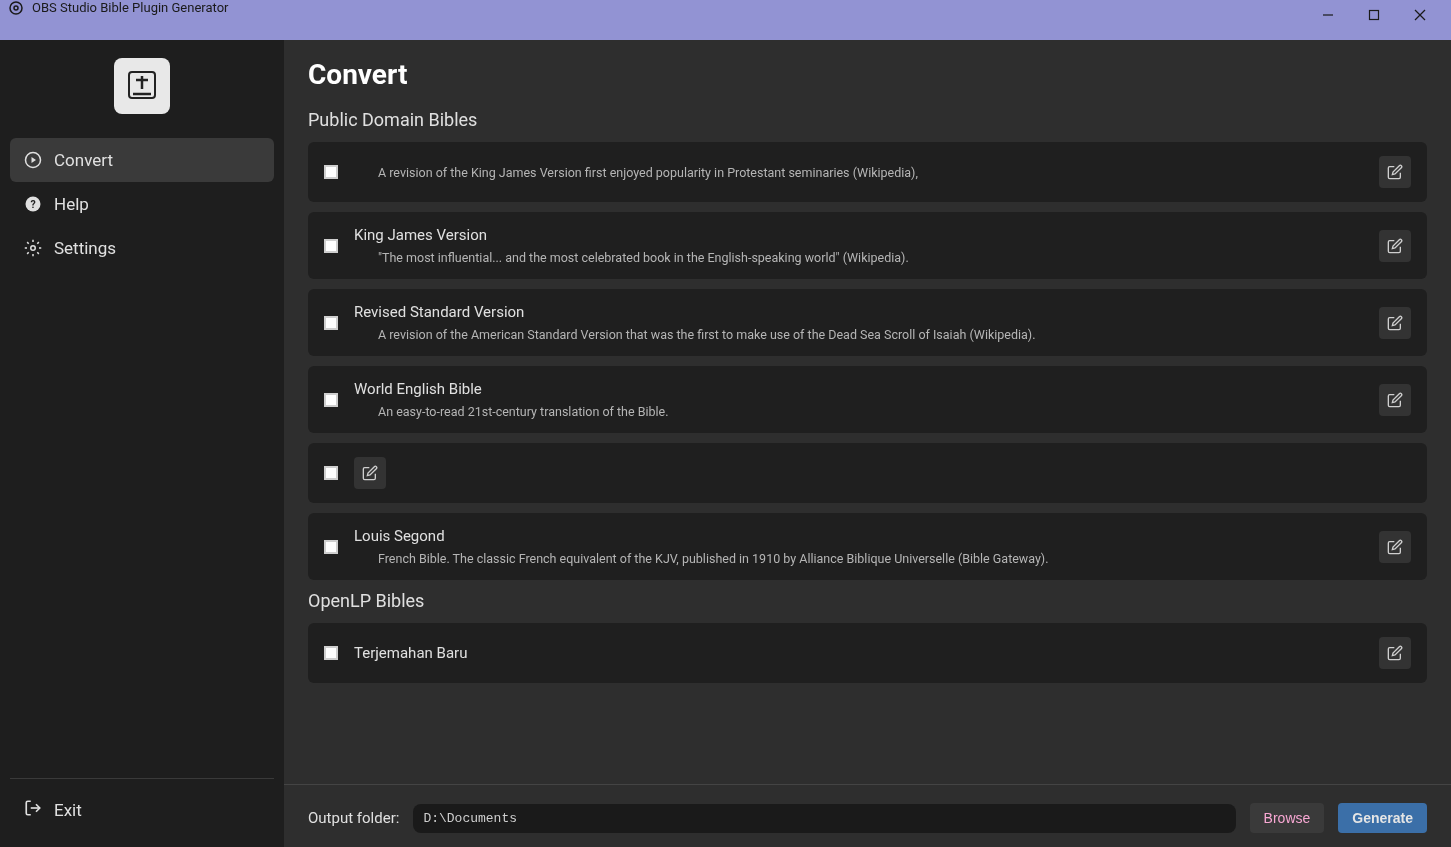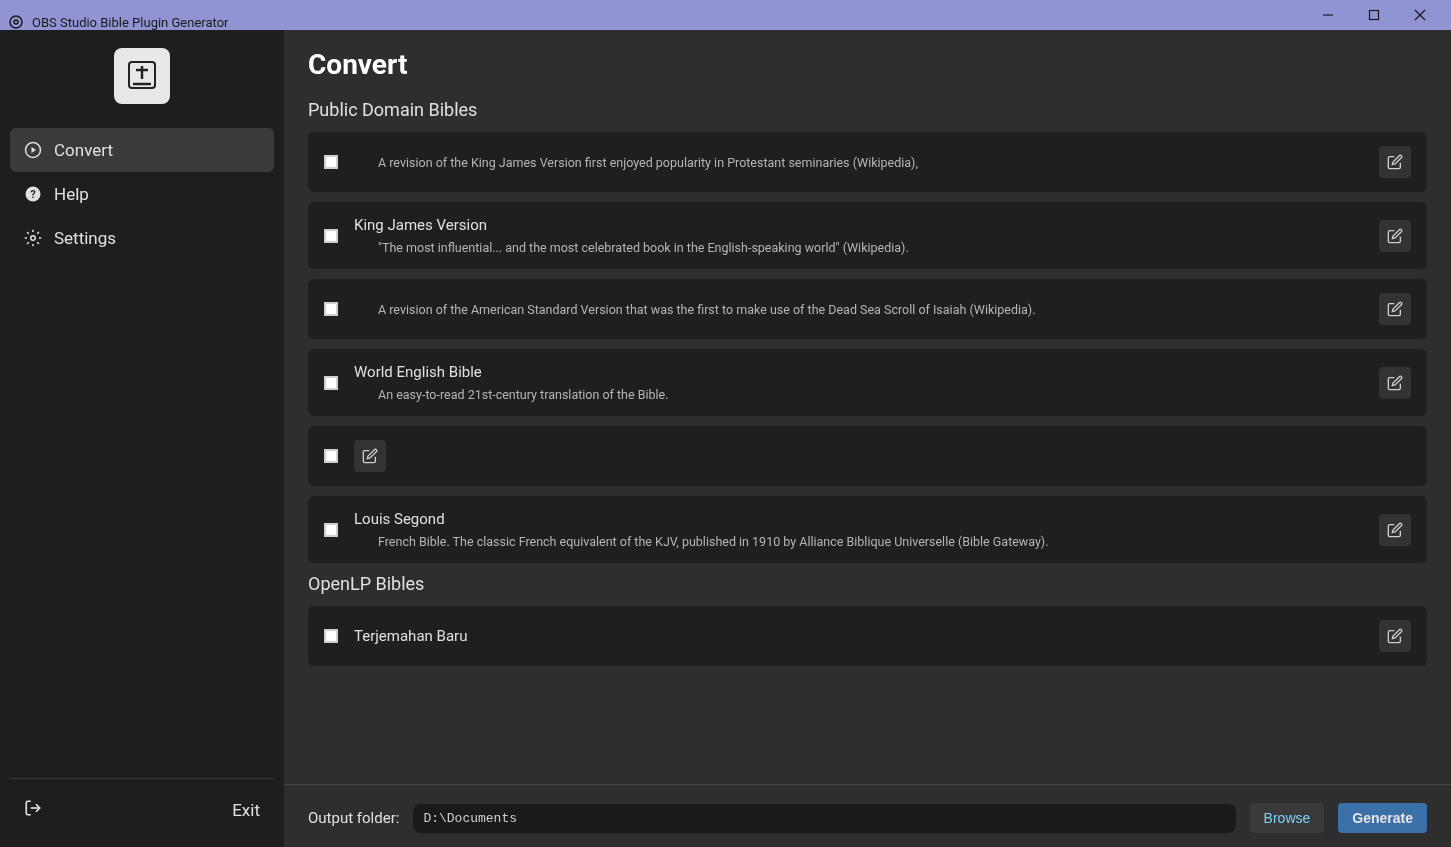--- a/index.html
+++ b/index.html
@@ -8,23 +8,23 @@
   background: #2e2e2e;
   color: #e0e0e0;
   width: 1451px;
   height: 847px;
   overflow: hidden;
   display: flex;
   flex-direction: column;
 }
 .titlebar {
   background: #9293d3;
-  height: 30px;
-  display: flex;
-  align-items: flex-end;
+  height: 40px;
+  display: flex;
+  align-items: flex-start;
   padding: 0 8px;
   color: #1a1a1a;
   font-size: 13px;
 }
 .titlebar-icon {
   width: 16px; height: 16px;
   margin-right: 8px;
   display: flex; align-items: center; justify-content: center;
 }
 .titlebar-title { flex: 1; }
@@ -70,21 +70,20 @@
   padding: 10px 10px 6px 10px;
   border-top: 1px solid #3a3a3a;
   margin: 0 10px;
 }
 .exit-item {
   display: flex; align-items: center;
   padding: 10px 4px;
   gap: 12px;
   font-size: 17px;
   cursor: pointer;
-  justify-content: space-between;
 }
 .exit-item svg { width: 18px; height: 18px; }
 .main {
   flex: 1;
   background: #2e2e2e;
   display: flex;
   flex-direction: column;
   overflow: hidden;
 }
 .main-content {
@@ -163,21 +162,21 @@
   font-family: "Consolas", "Courier New", monospace;
   font-size: 13px;
 }
 .btn {
   padding: 7px 14px;
   border-radius: 4px;
   font-size: 14px;
   cursor: pointer;
   border: none;
 }
-.btn-browse { background: #3a3a3a; color: #7dd3fc; }
+.btn-browse { background: #3a3a3a; color: #f9a8d4; }
 .btn-generate { background: #3b6fa8; color: #e5e5e5; font-weight: bold; }
 .main-content::-webkit-scrollbar { width: 10px; }
 .main-content::-webkit-scrollbar-track { background: #2e2e2e; }
 .main-content::-webkit-scrollbar-thumb { background: #555; border-radius: 5px; }
 </style>
 </head>
 <body>
 
 <div class="titlebar">
   <div class="titlebar-icon">
@@ -289,20 +288,21 @@
             <div class="edit-btn">
               <svg viewBox="0 0 24 24" fill="none" stroke="currentColor" stroke-width="2">
                 <path d="M11 4H4a2 2 0 0 0-2 2v14a2 2 0 0 0 2 2h14a2 2 0 0 0 2-2v-7"></path>
                 <path d="M18.5 2.5a2.1 2.1 0 0 1 3 3L12 15l-4 1 1-4 9.5-9.5z"></path>
               </svg>
             </div>
           </div>
           <div class="list-item">
             <div class="checkbox"></div>
             <div class="item-text">
+              <div class="item-title">Revised Standard Version</div>
               <div class="item-desc">A revision of the American Standard Version that was the first to make use of the Dead Sea Scroll of Isaiah (Wikipedia).</div>
             </div>
             <div class="edit-btn">
               <svg viewBox="0 0 24 24" fill="none" stroke="currentColor" stroke-width="2">
                 <path d="M11 4H4a2 2 0 0 0-2 2v14a2 2 0 0 0 2 2h14a2 2 0 0 0 2-2v-7"></path>
                 <path d="M18.5 2.5a2.1 2.1 0 0 1 3 3L12 15l-4 1 1-4 9.5-9.5z"></path>
               </svg>
             </div>
           </div>
           <div class="list-item">

